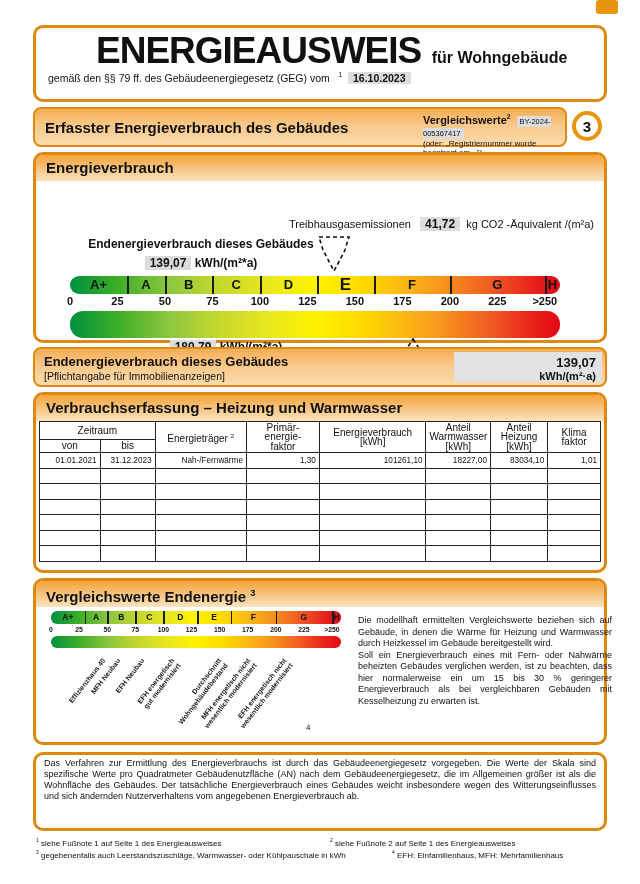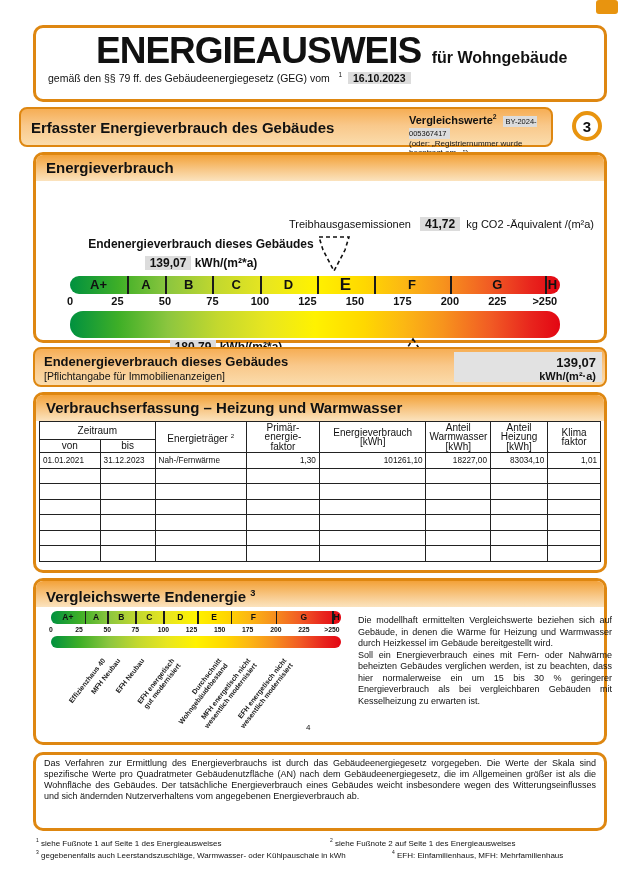--- a/index.html
+++ b/index.html
@@ -56,21 +56,21 @@
   
   #sum-value-box{position:absolute;right:3px;top:3px;bottom:3px;width:148px;background:#E2E2E2;
                  text-align:right;padding:3px 6px;}
 
   
   #vtable{border-collapse:collapse;table-layout:fixed;width:100%;}
   #vtable th,#vtable td{border:1.4px solid #222;font-weight:normal;padding:0 3px;overflow:hidden;}
   #vtable th{font-size:10px;line-height:9.5px;text-align:center;margin-top:23px;}
   #vtable td{font-size:8.2px;height:15.5px;}
   #vtable .num{text-align:right;}
-  #vtable .ctr{text-align:left;}
+  #vtable .ctr{text-align:right;}
 
   
   .rot-label{position:absolute;width:80px;transform:rotate(-52deg);transform-origin:100% 0;
              text-align:right;font-size:7px;line-height:7.6px;font-weight:bold;color:#222;}
   .rot-label span{display:block;white-space:nowrap;}
   .just{text-align:justify;}
 
   .fnline{position:absolute;font-size:8px;white-space:nowrap;}
 </style>
 </head>
@@ -85,21 +85,21 @@
       <span id="hdr-title">ENERGIEAUSWEIS</span>
       <span id="hdr-sub">für Wohngebäude</span>
       <div id="hdr-law">
         <span>gemäß den §§ 79 ff. des Gebäudeenergiegesetz (GEG) vom</span>
         &nbsp;&nbsp;<sup>1</sup>&nbsp;
         <span class="graybox b">16.10.2023</span>
       </div>
     </div>
   </div>
 
-  <div class="oband" style="left:19px;top:107px;width:534px;height:40px;">
+  <div class="oband" style="left:33px;top:107px;width:534px;height:40px;">
     <div style="position:absolute;left:10px;top:10px;" id="cap-title">Erfasster Energieverbrauch des Gebäudes</div>
     <div style="position:absolute;left:388px;top:4px;">
       <div id="reg-line1">
         <span>Vergleichswerte</span><sup>2</sup><span id="reg-value">BY-2024-005367417</span>
       </div>
       <div id="reg-line2">(oder: „Registriernummer wurde beantragt am...")</div>
     </div>
   </div>
   <div id="page-circle">3</div>
 

